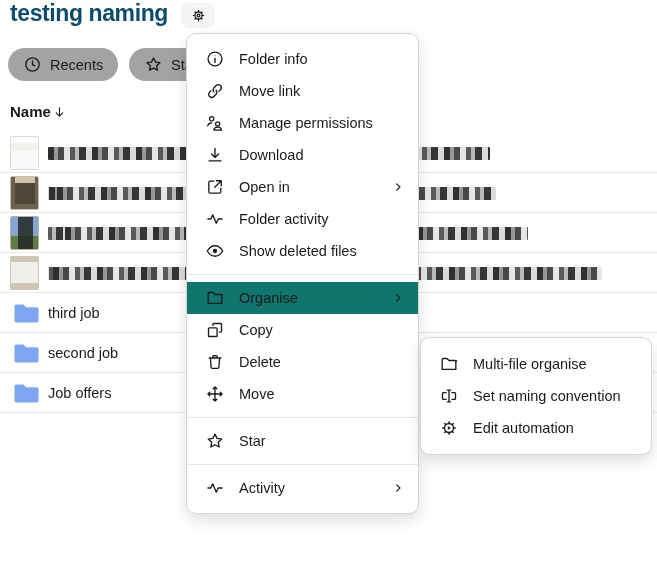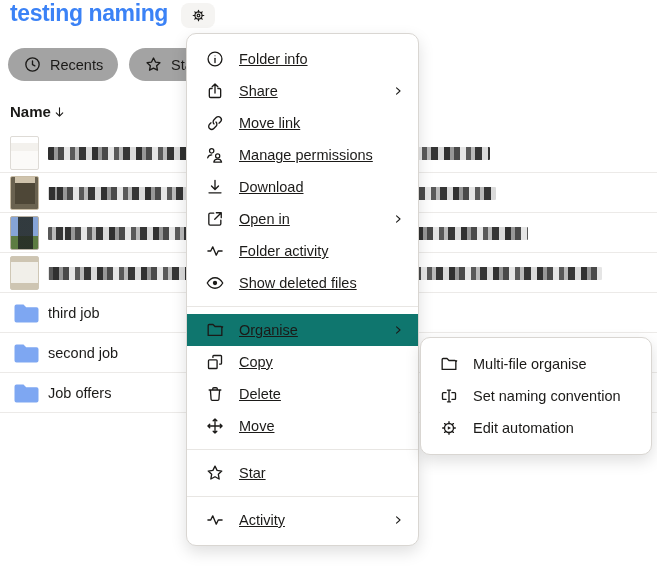--- a/index.html
+++ b/index.html
@@ -5,21 +5,21 @@
   * { margin:0; padding:0; box-sizing:border-box; }
   html,body { background:#fff; }
   .screen {
     position:relative; width:657px; height:584px; overflow:hidden;
     background:#fff; color:#1b1a18;
     font-family:"Liberation Sans", sans-serif;
   }
   
   .page-title {
     position:absolute; left:10px; top:0px;
-    font-size:23px; font-weight:700; letter-spacing:-0.4px; color:#3b82f6;
+    font-size:23px; font-weight:700; letter-spacing:-0.4px; color:#0c4a6e;
   }
   .gear-btn {
     position:absolute; left:181px; top:3px; width:34px; height:25px;
     background:#f5f4f2; border-radius:8px;
     display:flex; align-items:center; justify-content:center; cursor:pointer;
   }
   
   .pill {
     position:absolute; top:48px; height:33px;
     background:#a3a3a3; border-radius:17px;
@@ -59,21 +59,21 @@
       #1f1f1f 0 6px, #8f8f8f 6px 10px, #3a3a3a 10px 16px, #e3e3e3 16px 22px,
       #4c4c4c 22px 27px, #b5b5b5 27px 31px, #242424 31px 38px, #d7d7d7 38px 44px);
   }
   .folder-label { position:absolute; left:48px; top:12px; font-size:14.5px; color:#1b1a18; }
   .folder-glyph { position:absolute; left:13px; top:9px; }
   
   .menu {
     position:absolute; background:#fff; border:1px solid #d9d6d2; border-radius:10px;
     box-shadow:0 6px 16px rgba(0,0,0,.13); z-index:10;
   }
-  .menu.main { left:186px; top:33px; width:233px; padding:9px 0;text-decoration:underline; }
+  .menu.main { left:186px; top:33px; width:233px; padding:9px 0; }
   .menu.sub  { left:420px; top:337px; width:232px; padding:10px 0; z-index:11; }
   .menu-item {
     height:32px; display:flex; align-items:center; cursor:pointer;
     padding-left:18px; font-size:14.5px; color:#1b1a18;
   }
   .menu-item .mi-icon { width:20px; height:20px; margin-right:14px; flex:0 0 auto; display:flex; align-items:center; justify-content:center; }
   .menu-item .chev { margin-left:auto; margin-right:13px; display:flex; }
   .menu-item.highlight { background:#0f766e; }
   .menu-sep { border-top:1px solid #e8e6e3; margin:7px 0; }
   svg { display:block; }
@@ -170,33 +170,20 @@
       <span class="mi-icon">
         <svg width="20" height="20" viewBox="0 0 24 24" fill="none" stroke="#1b1a18" stroke-width="1.6" stroke-linecap="round">
           <circle cx="12" cy="12" r="8.3"></circle>
             <path d="M12 11.2v5"></path>
             <circle cx="12" cy="8" r="0.6" fill="#1b1a18" stroke="none"></circle>
         </svg>
       </span>
       <span>Folder info</span>
     </div>
 
-    <div class="menu-item">
-      <span class="mi-icon">
-        <svg width="20" height="20" viewBox="0 0 24 24" fill="none" stroke="#1b1a18" stroke-width="1.6" stroke-linecap="round" stroke-linejoin="round">
-          <path d="M8.5 9H6.8a1.6 1.6 0 0 0-1.6 1.6v7.6a1.6 1.6 0 0 0 1.6 1.6h10.4a1.6 1.6 0 0 0 1.6-1.6v-7.6A1.6 1.6 0 0 0 17.2 9h-1.7 M12 14.5V3.8 M8.6 7L12 3.6 15.4 7"></path>
-        </svg>
-      </span>
-      <span>Share</span>
-      <span class="chev">
-        <svg width="14" height="14" viewBox="0 0 24 24" fill="none" stroke="#1b1a18" stroke-width="1.8" stroke-linecap="round" stroke-linejoin="round">
-            <path d="M9.5 6.5l6 5.5-6 5.5"></path>
-          </svg>
-      </span>
-    </div>
 
     <div class="menu-item">
       <span class="mi-icon">
         <svg width="20" height="20" viewBox="0 0 24 24" fill="none" stroke="#1b1a18" stroke-width="1.6" stroke-linecap="round">
           <path d="M13.2 10.9a3.6 3.6 0 0 1 0 5.1l-2.6 2.6a3.6 3.6 0 0 1-5.1-5.1l1.7-1.7"></path>
           <path d="M10.8 13.1a3.6 3.6 0 0 1 0-5.1l2.6-2.6a3.6 3.6 0 0 1 5.1 5.1l-1.7 1.7"></path>
         </svg>
       </span>
       <span>Move link</span>
     </div>

